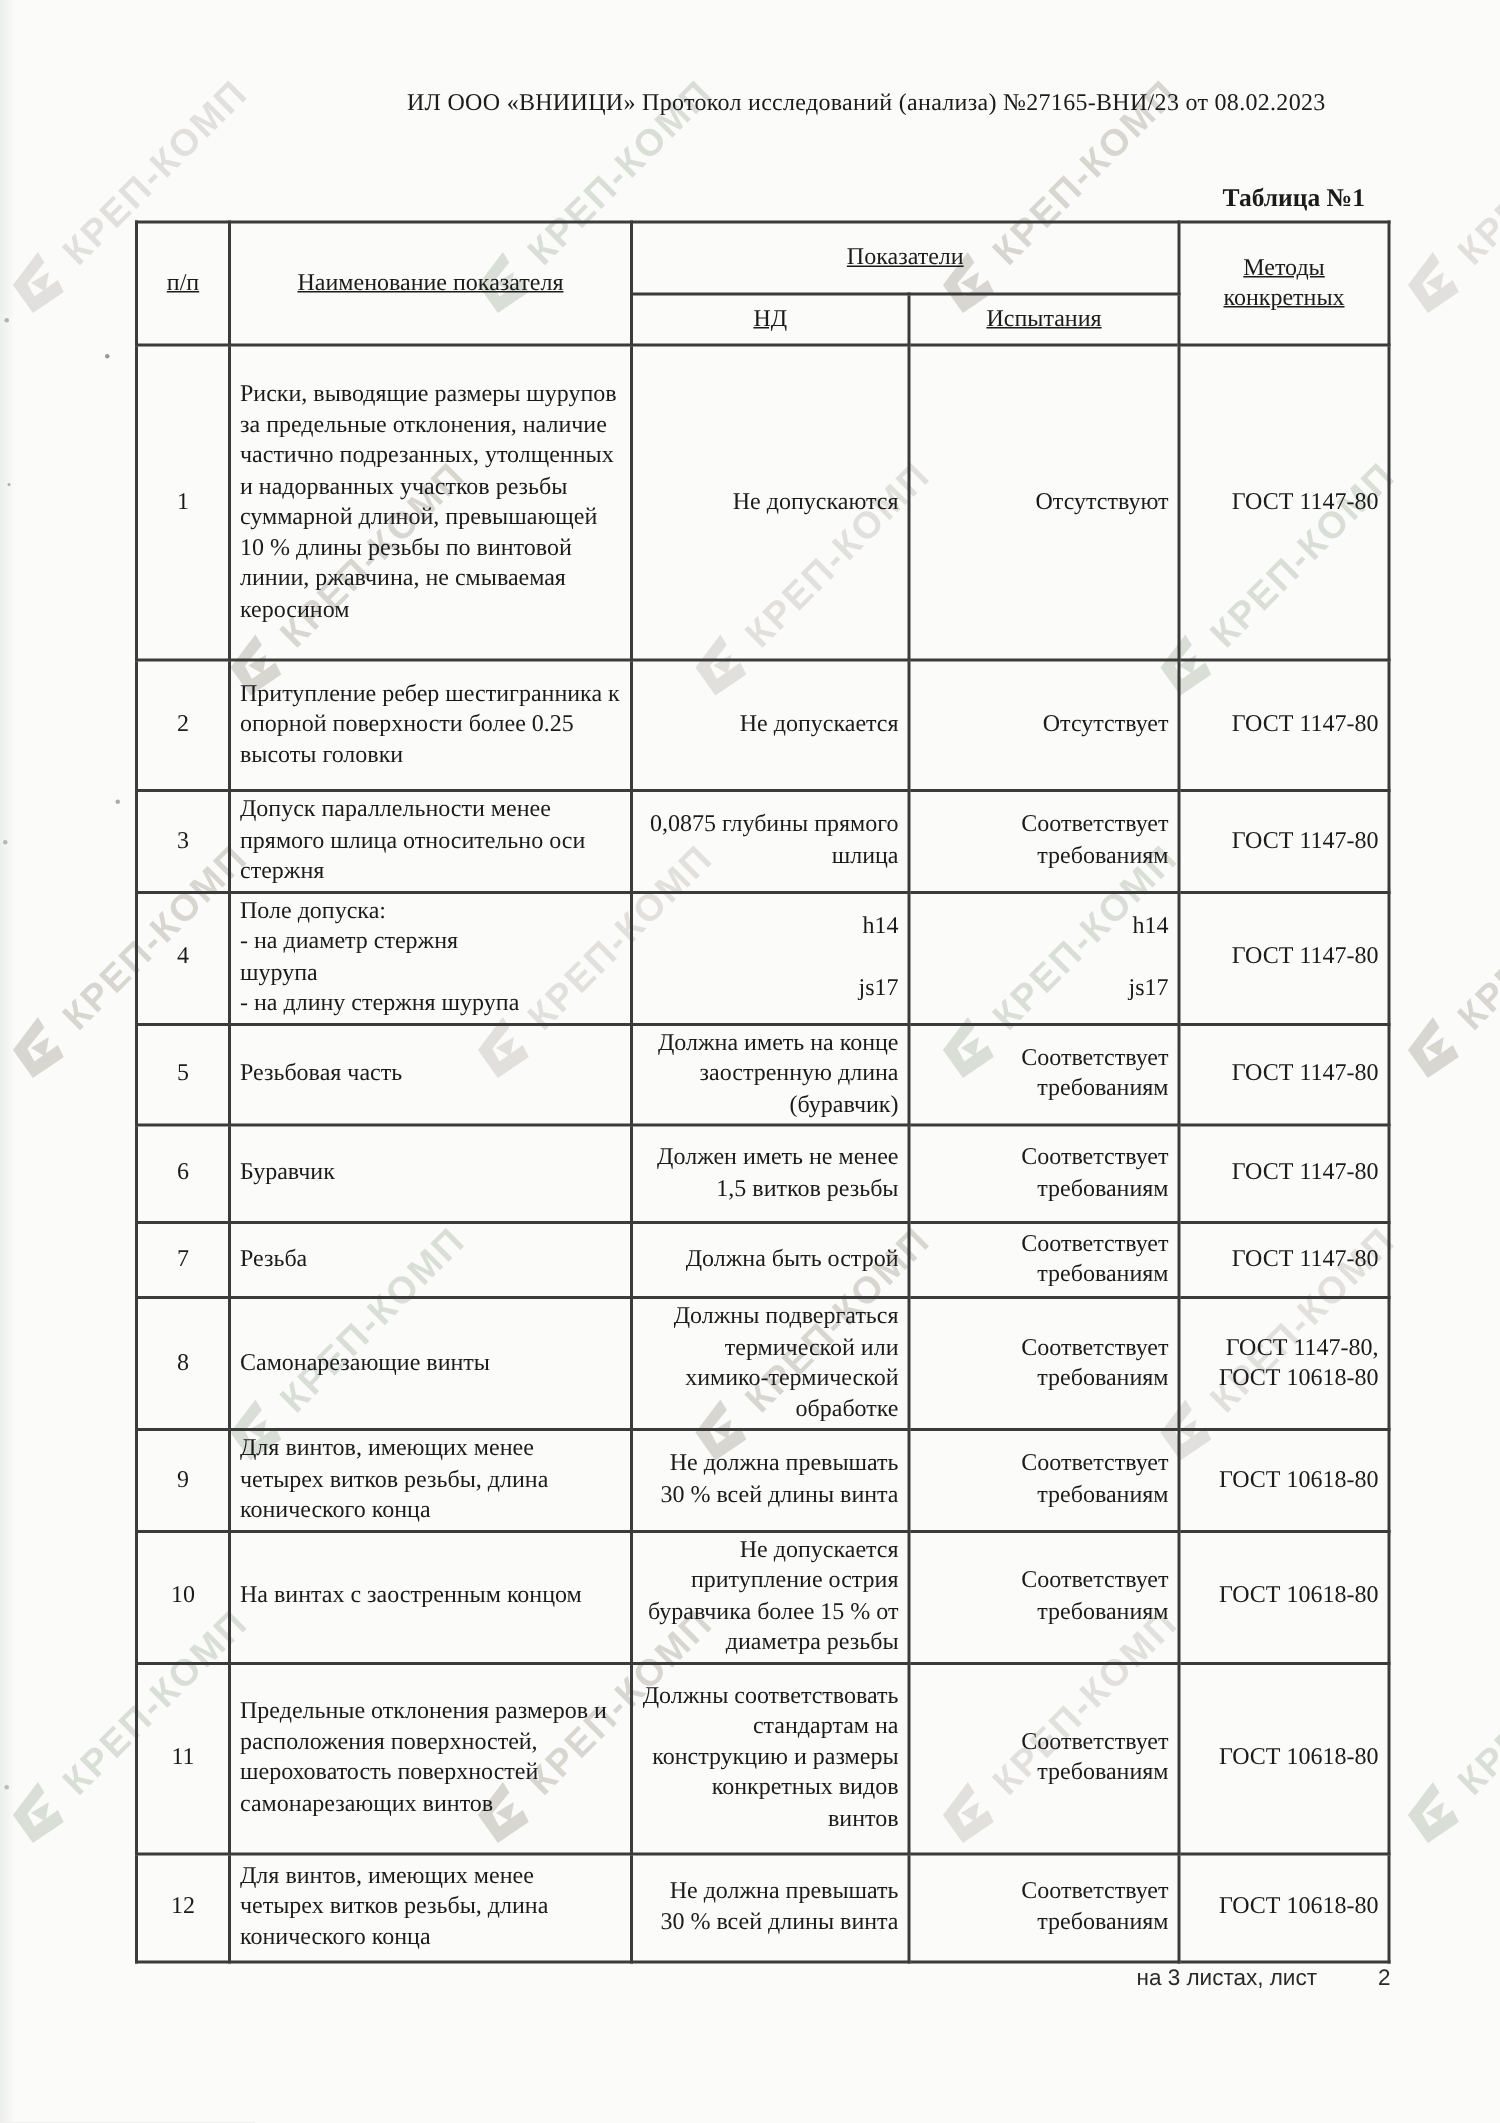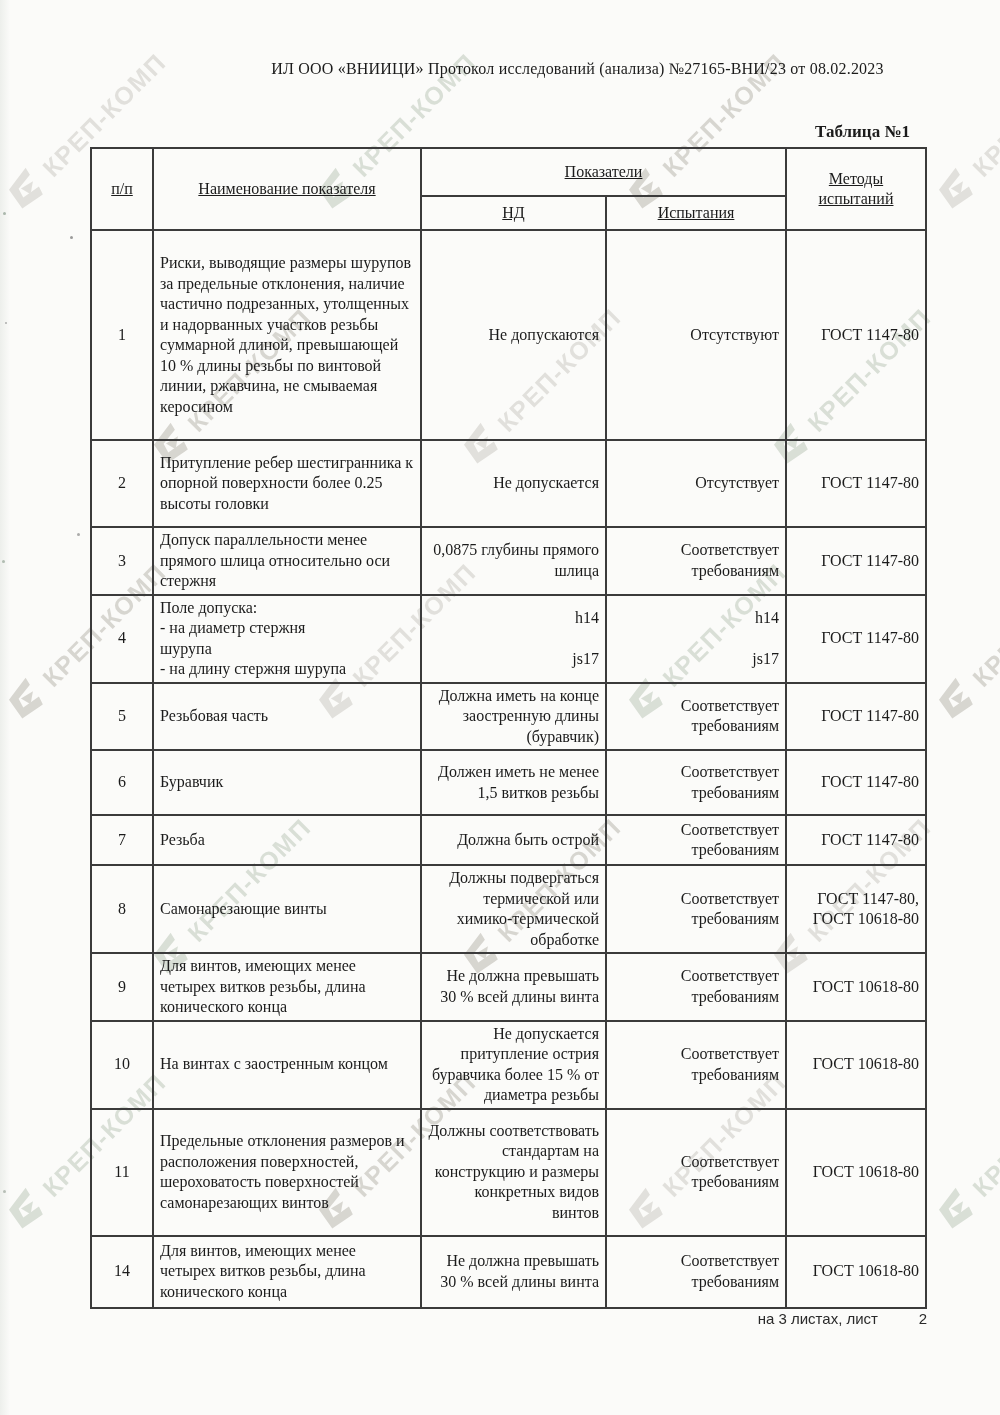--- a/index.html
+++ b/index.html
@@ -241,21 +241,21 @@
           <col style="width:185px">
           <col style="width:180px">
           <col style="width:140px">
       </colgroup>
       <thead>
         <tr class="hdr1">
           <th rowspan="2">п/п</th>
           <th rowspan="2">Наименование показателя</th>
           <th colspan="2">Показатели</th>
           <th rowspan="2">Методы
-испытаний</th>
+конкретных</th>
         </tr>
         <tr class="hdr2">
           <th>НД</th>
           <th>Испытания</th>
         </tr>
       </thead>
       <tbody id="table-body">
           <tr style="height: 210px;">
     <td class="c-num">1</td>
     <td class="c-name">Риски, выводящие размеры шурупов за предельные отклонения, наличие частично подрезанных, утолщенных и надорванных участков резьбы суммарной длиной, превышающей 10 % длины резьбы по винтовой линии, ржавчина, не смываемая керосином</td>
@@ -287,21 +287,21 @@
 
 js17</td>
     <td class="c-test">h14
 
 js17</td>
     <td class="c-method">ГОСТ 1147-80</td>
   </tr>
           <tr style="height: 59px;">
     <td class="c-num">5</td>
     <td class="c-name">Резьбовая часть</td>
-    <td class="c-nd">Должна иметь на конце заостренную длины (буравчик)</td>
+    <td class="c-nd">Должна иметь на конце заостренную длина (буравчик)</td>
     <td class="c-test">Соответствует требованиям</td>
     <td class="c-method">ГОСТ 1147-80</td>
   </tr>
           <tr style="height: 65px;">
     <td class="c-num">6</td>
     <td class="c-name">Буравчик</td>
     <td class="c-nd">Должен иметь не менее 1,5 витков резьбы</td>
     <td class="c-test">Соответствует требованиям</td>
     <td class="c-method">ГОСТ 1147-80</td>
   </tr>
@@ -335,21 +335,21 @@
     <td class="c-method">ГОСТ 10618-80</td>
   </tr>
           <tr style="height: 127px;">
     <td class="c-num">11</td>
     <td class="c-name">Предельные отклонения размеров и расположения поверхностей, шероховатость поверхностей самонарезающих винтов</td>
     <td class="c-nd">Должны соответствовать стандартам на конструкцию и размеры конкретных видов винтов</td>
     <td class="c-test">Соответствует требованиям</td>
     <td class="c-method">ГОСТ 10618-80</td>
   </tr>
           <tr style="height: 72px;">
-    <td class="c-num">14</td>
+    <td class="c-num">12</td>
     <td class="c-name">Для винтов, имеющих менее четырех витков резьбы, длина конического конца</td>
     <td class="c-nd">Не должна превышать 30 % всей длины винта</td>
     <td class="c-test">Соответствует требованиям</td>
     <td class="c-method">ГОСТ 10618-80</td>
   </tr>
         </tbody>
     </table>
 
     <div class="doc-footer">
       <span class="f-label">на 3  листах, лист</span>

